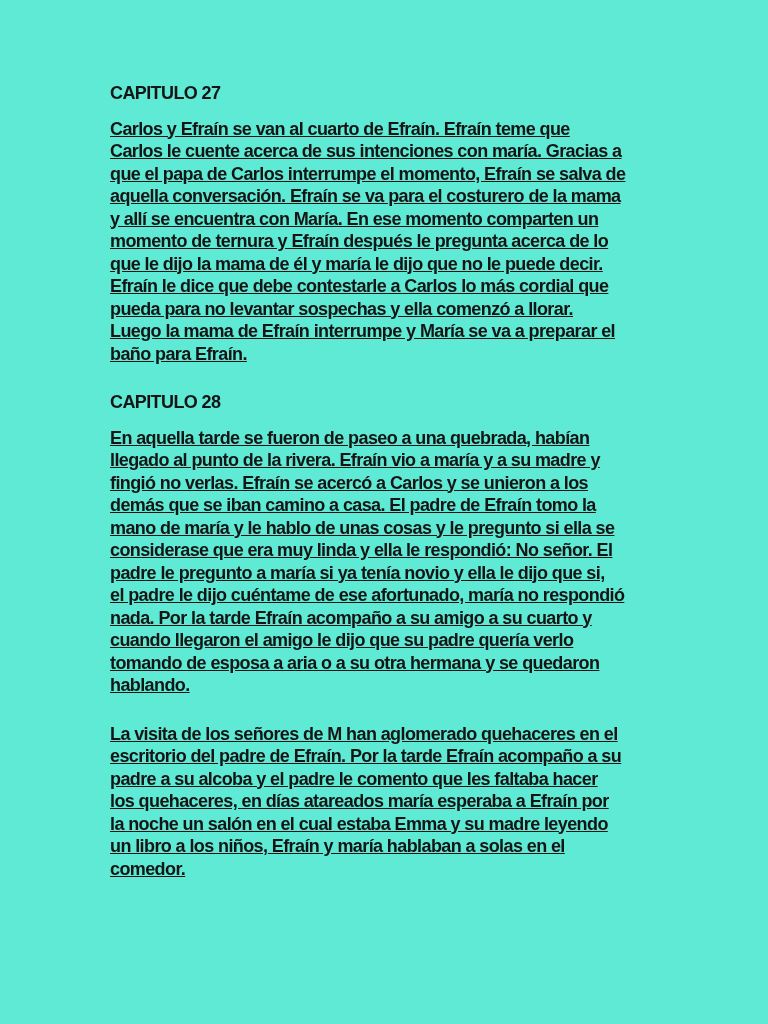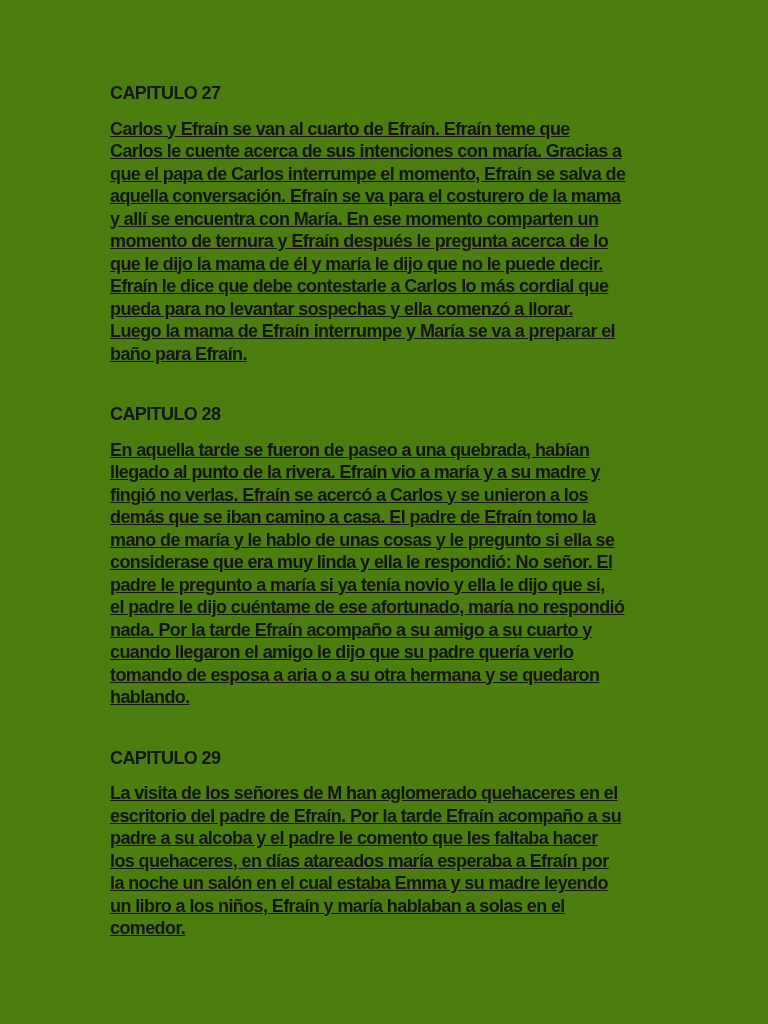--- a/index.html
+++ b/index.html
@@ -4,38 +4,38 @@
 <style>
   html, body {
     margin: 0;
     padding: 0;
     background: #ffffff;
   }
   .page {
     position: relative;
     width: 768px;
     height: 1024px;
-    background: #4d7c0f;
+    background: #5eead4;
     overflow: hidden;
     font-family: "Liberation Sans", sans-serif;
   }
   .content {
     position: absolute;
     left: 110px;
     top: 82px;
     width: 610px;
     color: #151515;
     font-weight: 700;
     font-size: 18px;
     letter-spacing: -0.6px;
     line-height: 22.5px;
     -webkit-font-smoothing: antialiased;
   }
   .chapter { margin: 0; }
-  .chapter + .chapter { margin-top: 38px; }
+  .chapter + .chapter { margin-top: 26px; }
   .chapter-heading {
     margin: 0 0 13px 0;
     font-size: 18px;
     font-weight: 700;
     line-height: 22.5px;
     white-space: pre;
   }
   .chapter-text {
     margin: 0;
     white-space: pre;
@@ -73,21 +73,20 @@
 considerase que era muy linda y ella le respondió: No señor. El
 padre le pregunto a maría si ya tenía novio y ella le dijo que si,
 el padre le dijo cuéntame de ese afortunado, maría no respondió
 nada. Por la tarde Efraín acompaño a su amigo a su cuarto y
 cuando llegaron el amigo le dijo que su padre quería verlo
 tomando de esposa a aria o a su otra hermana y se quedaron
 hablando.</div>
     </section>
 
     <section class="chapter">
-      <h2 class="chapter-heading">CAPITULO 29</h2>
       <div class="chapter-text">La visita de los señores de M han aglomerado quehaceres en el
 escritorio del padre de Efraín. Por la tarde Efraín acompaño a su
 padre a su alcoba y el padre le comento que les faltaba hacer
 los quehaceres, en días atareados maría esperaba a Efraín por
 la noche un salón en el cual estaba Emma y su madre leyendo
 un libro a los niños, Efraín y maría hablaban a solas en el
 comedor.</div>
     </section>
 
   </div>

